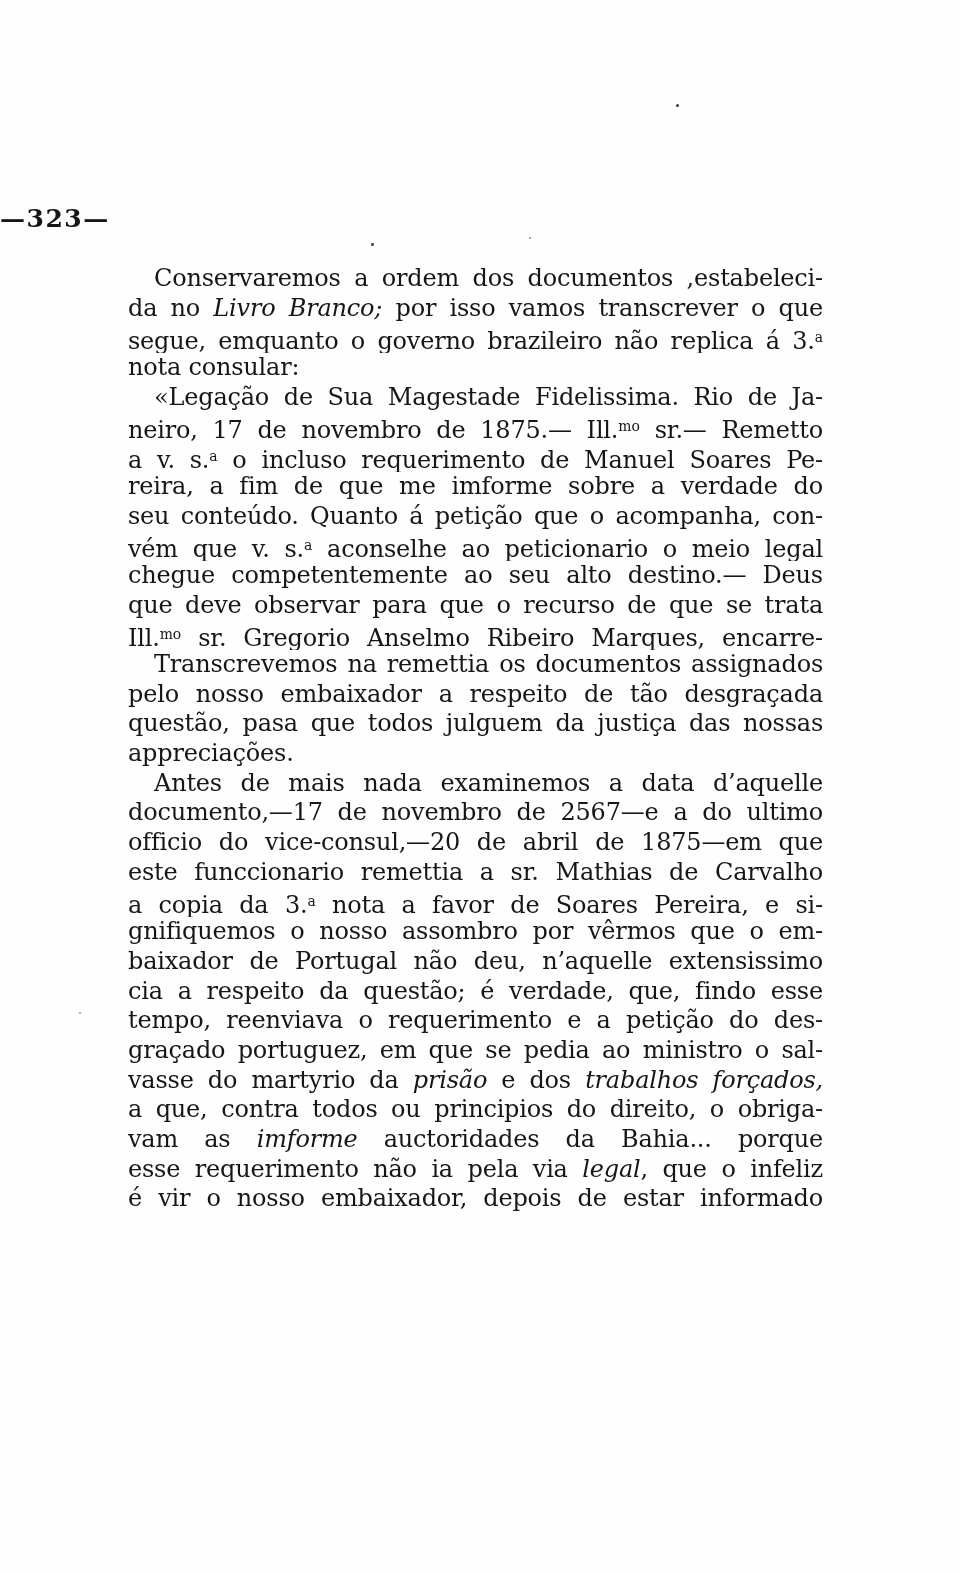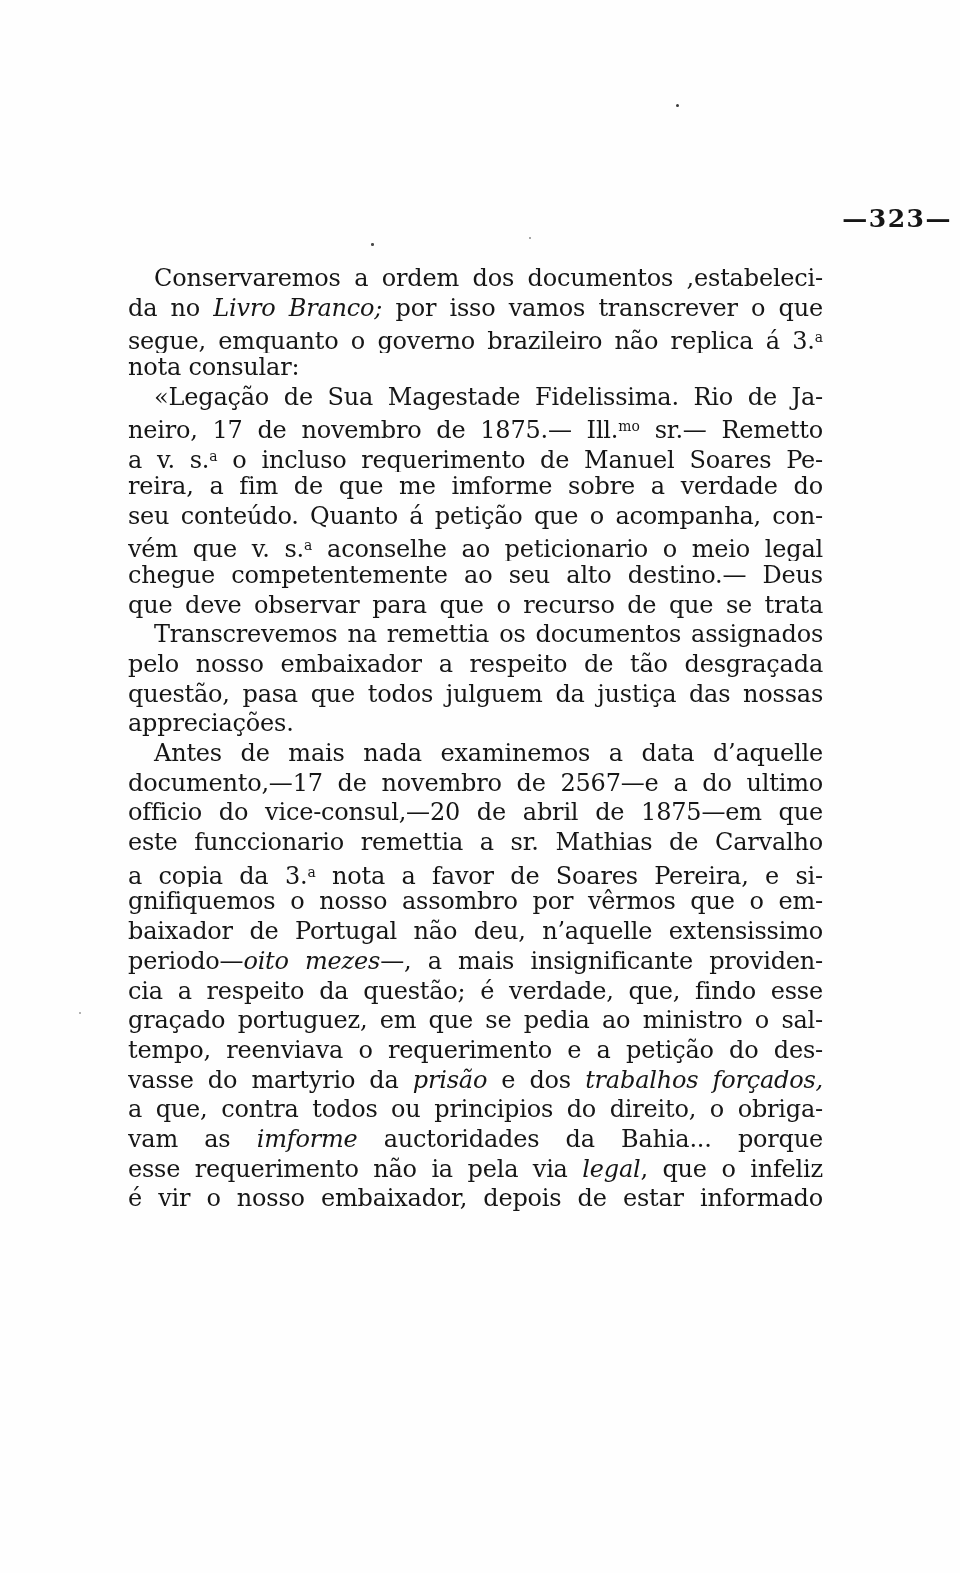--- a/index.html
+++ b/index.html
@@ -14,21 +14,21 @@
     background: #fefefe;
     font-family: "DejaVu Serif", serif;
     color: #161616;
     overflow: hidden;
   }
   .page-number {
     position: absolute;
     top: 204px;
     left: 0;
     width: 952px;
-    text-align: right;
+    text-align: left;
     font-size: 25px;
     font-weight: bold;
     letter-spacing: 1.5px;
     white-space: nowrap;
   }
   .text-block {
     position: absolute;
     top: 264px;
     left: 128px;
     width: 695px;
@@ -72,35 +72,35 @@
       <div class="line"><span>segue, emquanto o governo brazileiro não replica á 3.</span><span class="sup">a</span></div>
       <div class="line left"><span>nota consular:</span></div>
       <div class="line indent"><span>«Legação de Sua Magestade Fidelissima. Rio de Ja-</span></div>
       <div class="line"><span>neiro, 17 de novembro de 1875.— Ill.</span><span class="sup">mo</span><span> sr.— Remetto</span></div>
       <div class="line"><span>a v. s.</span><span class="sup">a</span><span> o incluso requerimento de Manuel Soares Pe-</span></div>
       <div class="line"><span>reira, a fim de que me imforme sobre a verdade do</span></div>
       <div class="line"><span>seu conteúdo. Quanto á petição que o acompanha, con-</span></div>
       <div class="line"><span>vém que v. s.</span><span class="sup">a</span><span> aconselhe ao peticionario o meio legal</span></div>
       <div class="line"><span>chegue competentemente ao seu alto destino.— Deus</span></div>
       <div class="line"><span>que deve observar para que o recurso de que se trata</span></div>
+      <div class="line"><span>Ill.</span><span class="sup">mo</span><span> sr. Gregorio Anselmo Ribeiro Marques, encarre-</span></div>
       <div class="line indent"><span>Transcrevemos na remettia os documentos assignados</span></div>
       <div class="line"><span>pelo nosso embaixador a respeito de tão desgraçada</span></div>
       <div class="line"><span>questão, pasa que todos julguem da justiça das nossas</span></div>
       <div class="line left"><span>appreciações.</span></div>
       <div class="line indent"><span>Antes de mais nada examinemos a data d’aquelle</span></div>
       <div class="line"><span>documento,—17 de novembro de 2567—e a do ultimo</span></div>
       <div class="line"><span>officio do vice-consul,—20 de abril de 1875—em que</span></div>
       <div class="line"><span>este funccionario remettia a sr. Mathias de Carvalho</span></div>
       <div class="line"><span>a copia da 3.</span><span class="sup">a</span><span> nota a favor de Soares Pereira, e si-</span></div>
       <div class="line"><span>gnifiquemos o nosso assombro por vêrmos que o em-</span></div>
       <div class="line"><span>baixador de Portugal não deu, n’aquelle extensissimo</span></div>
-      <div class="line"><span>periodo—</span><span class="it">oito mezes</span><span>—, a mais insignificante providen-</span></div>
       <div class="line"><span>cia a respeito da questão; é verdade, que, findo esse</span></div>
+      <div class="line"><span>tempo, reenviava o requerimento e a petição do des-</span></div>
       <div class="line"><span>graçado portuguez, em que se pedia ao ministro o sal-</span></div>
-      <div class="line"><span>tempo, reenviava o requerimento e a petição do des-</span></div>
       <div class="line"><span>vasse do martyrio da </span><span class="it">prisão</span><span> e dos </span><span class="it">trabalhos forçados,</span></div>
       <div class="line"><span>a que, contra todos ou principios do direito, o obriga-</span></div>
       <div class="line"><span>vam as </span><span class="it">imforme</span><span> auctoridades da Bahia... porque</span></div>
       <div class="line"><span>esse requerimento não ia pela via </span><span class="it">legal</span><span>, que o infeliz</span></div>
       <div class="line"><span>é vir o nosso embaixador, depois de estar informado</span></div>
     </div>
 
   <div class="speck" style="left:676px; top:104px; width:3px; height:3px; background:#3a3a3a;"></div>
   <div class="speck" style="left:371px; top:243px; width:2.5px; height:2.5px; background:#4a4a4a;"></div>
   <div class="speck" style="left:529px; top:237px; width:2px; height:2px; background:#8a8a8a;"></div>

